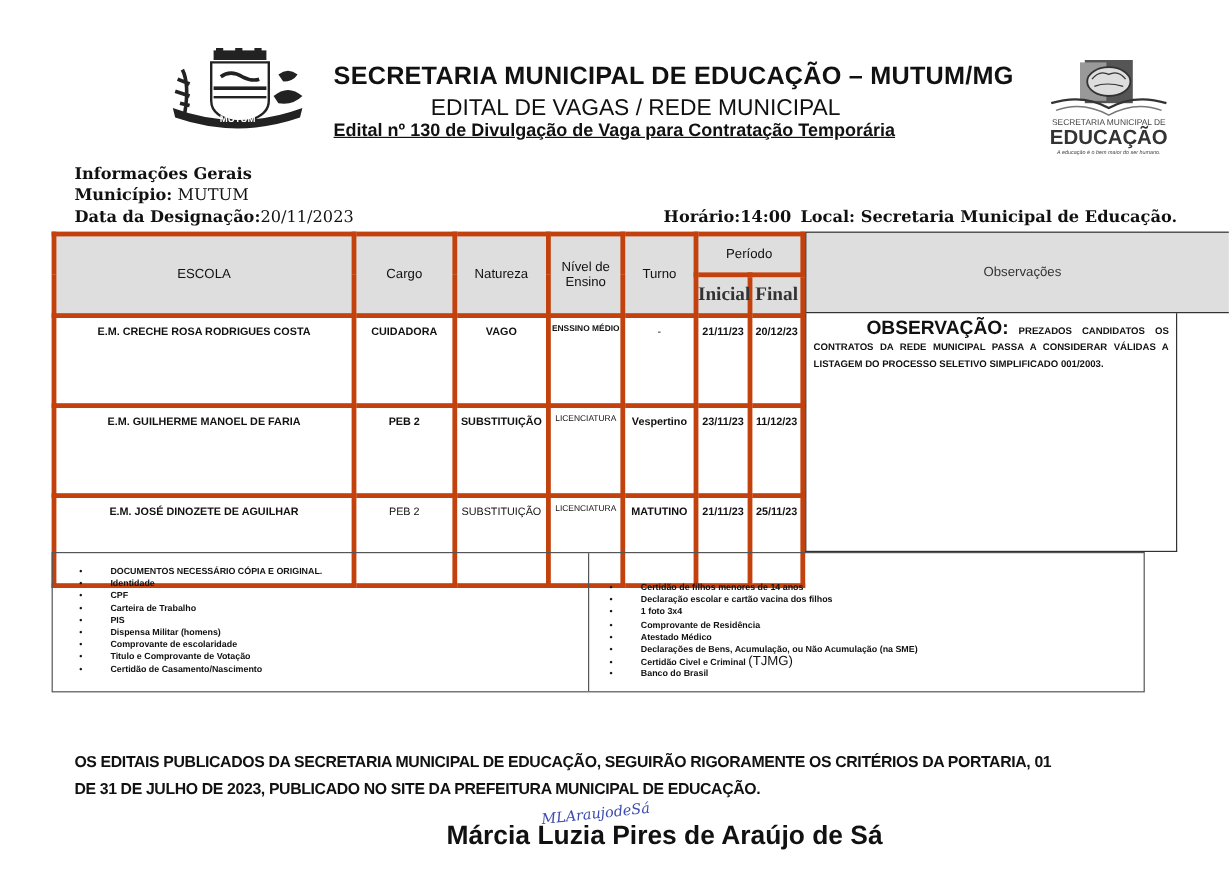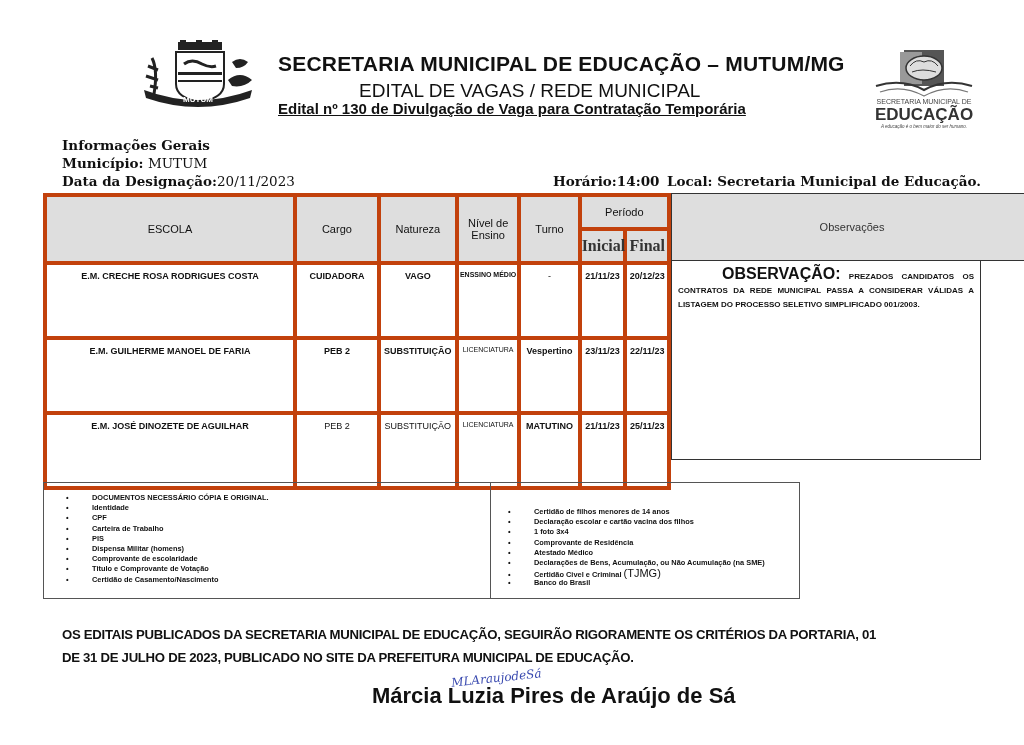--- a/index.html
+++ b/index.html
@@ -23,21 +23,21 @@
   table.vagas th.serif { font-family: "Liberation Serif", serif; font-weight: bold; font-size: 16px; color: #333; }
   table.vagas td { vertical-align: top; height: 65px; font-size: 9px; padding-top: 6px; }
   table.vagas td.school { font-weight: bold; font-size: 9px; }
   table.vagas td.bold { font-weight: bold; }
   .obs-header { position: absolute; left: 671px; top: 193px; width: 362px; height: 68px; background: #dedede; border: 1px solid #333; box-sizing: border-box; display: flex; align-items: center; justify-content: center; font-size: 11px; color: #333; }
   .obs-box { position: absolute; left: 671px; top: 261px; width: 310px; height: 199px; border: 1px solid #333; border-top: none; box-sizing: border-box; padding: 6px 6px 0 6px; }
   .obs-lead { font-size: 16px; font-weight: bold; margin-left: 44px; }
   .obs-text { font-size: 8px; font-weight: bold; text-align: justify; line-height: 14px; }
 
   
-  .docs { position: absolute; left: 43px; top: 482px; width: 757px; height: 117px; border: 1px solid #555; box-sizing: border-box; }
+  .docs { position: absolute; left: 43px; top: 460px; width: 911px; height: 117px; border: 1px solid #555; box-sizing: border-box; }
   .docs-divider { position: absolute; left: 446px; top: 0; bottom: 0; border-left: 1px solid #555; }
   .docs-list { position: absolute; list-style: none; margin: 0; padding: 0; font-size: 7.4px; font-weight: bold; }
   .docs-list li { height: 10.2px; line-height: 10.2px; white-space: nowrap; }
   .docs-list li .bullet { display: inline-block; width: 26px; text-align: left; padding-left: 4px; }
   .docs-list li .tj { font-weight: normal; font-size: 11px; }
 
   
   .foot { position: absolute; left: 62px; font-size: 13.2px; font-weight: bold; font-family: "Liberation Sans", sans-serif; white-space: nowrap; letter-spacing: -0.3px; }
   .signature { position: absolute; left: 451px; top: 671px; font-family: "DejaVu Serif", serif; font-style: italic; font-size: 12px; color: #3b4bb0; transform: rotate(-6deg); }
   .signer { position: absolute; left: 372px; top: 683px; font-size: 22px; font-weight: bold; white-space: nowrap; }
@@ -124,21 +124,21 @@
       <td class="bold">21/11/23</td>
       <td class="bold">20/12/23</td>
     </tr>
     <tr>
       <td class="school">E.M. GUILHERME MANOEL DE FARIA</td>
       <td class="bold">PEB 2</td>
       <td class="bold">SUBSTITUIÇÃO</td>
       <td style="font-size:7px">LICENCIATURA</td>
       <td class="bold">Vespertino</td>
       <td class="bold">23/11/23</td>
-      <td class="bold">22/11/23</td>
+      <td class="bold">11/12/23</td>
     </tr>
     <tr>
       <td class="school">E.M. JOSÉ DINOZETE DE AGUILHAR</td>
       <td>PEB 2</td>
       <td>SUBSTITUIÇÃO</td>
       <td style="font-size:7px">LICENCIATURA</td>
       <td class="bold">MATUTINO</td>
       <td class="bold">21/11/23</td>
       <td class="bold">25/11/23</td>
     </tr>

